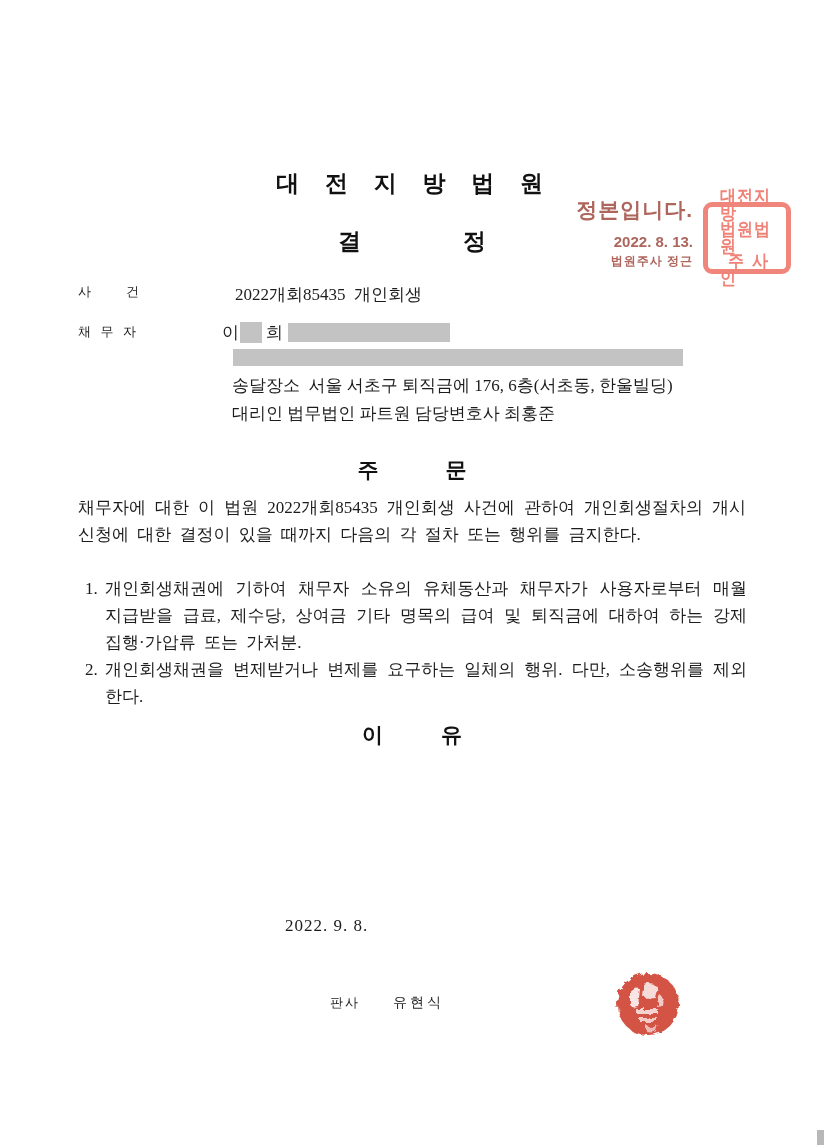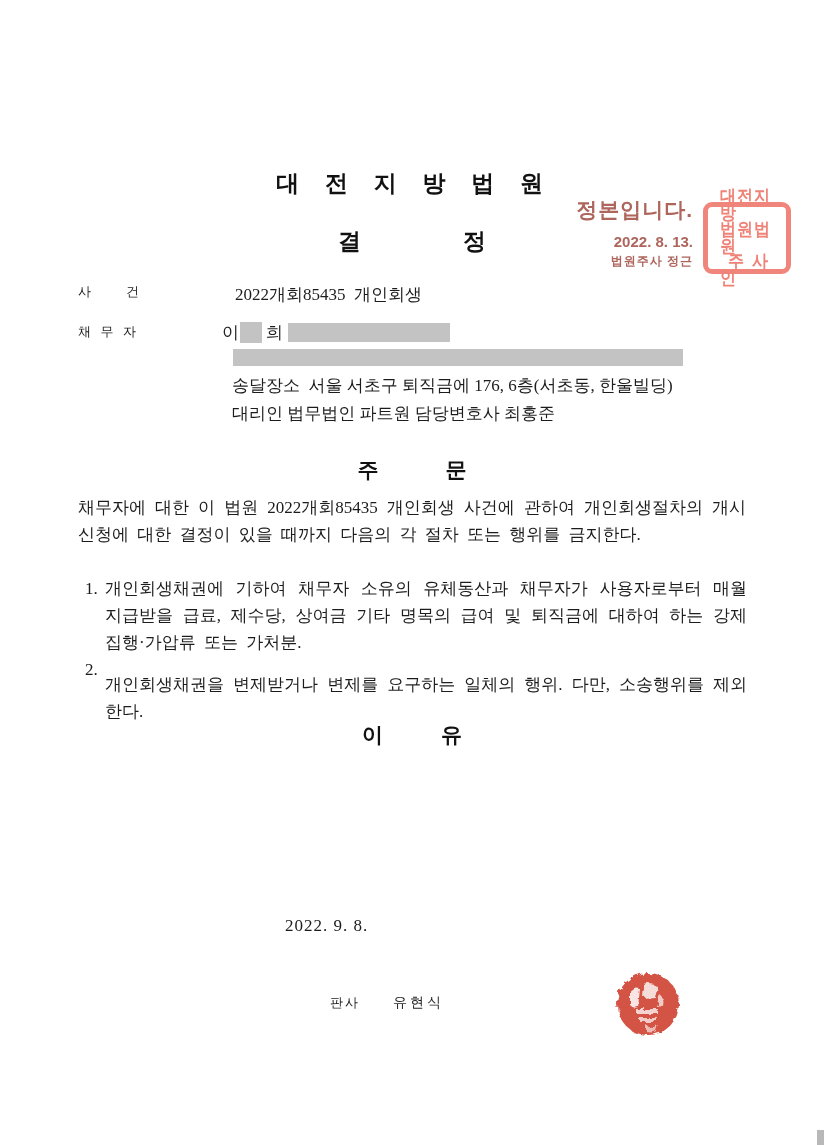--- a/index.html
+++ b/index.html
@@ -82,21 +82,21 @@
 
   <div class="abs body-text" style="top:494px;left:78px;width:668px;">채무자에 대한 이 법원 2022개회85435 개인회생 사건에 관하여 개인회생절차의 개시 신청에 대한 결정이 있을 때까지 다음의 각 절차 또는 행위를 금지한다.</div>
 
   <div class="abs" style="top:575px;left:85px;width:662px;">
     <div class="list-item body-text">
       <span class="list-no">1.</span>
       <span style="flex:1;">개인회생채권에 기하여 채무자 소유의 유체동산과 채무자가 사용자로부터 매월 지급받을 급료, 제수당, 상여금 기타 명목의 급여 및 퇴직금에 대하여 하는 강제집행·가압류 또는 가처분.</span>
     </div>
     <div class="list-item body-text">
       <span class="list-no">2.</span>
-      <span style="flex:1;margin-top:15px;">개인회생채권을 변제받거나 변제를 요구하는 일체의 행위. 다만, 소송행위를 제외한다.</span>
+      <span style="flex:1;">개인회생채권을 변제받거나 변제를 요구하는 일체의 행위. 다만, 소송행위를 제외한다.</span>
     </div>
   </div>
 
   <div class="abs heading" style="top:721px;gap:58px;">
     <span>이</span>
     <span>유</span>
   </div>
 
 
   <div class="abs footer-date pre">2022. 9. 8.</div>

